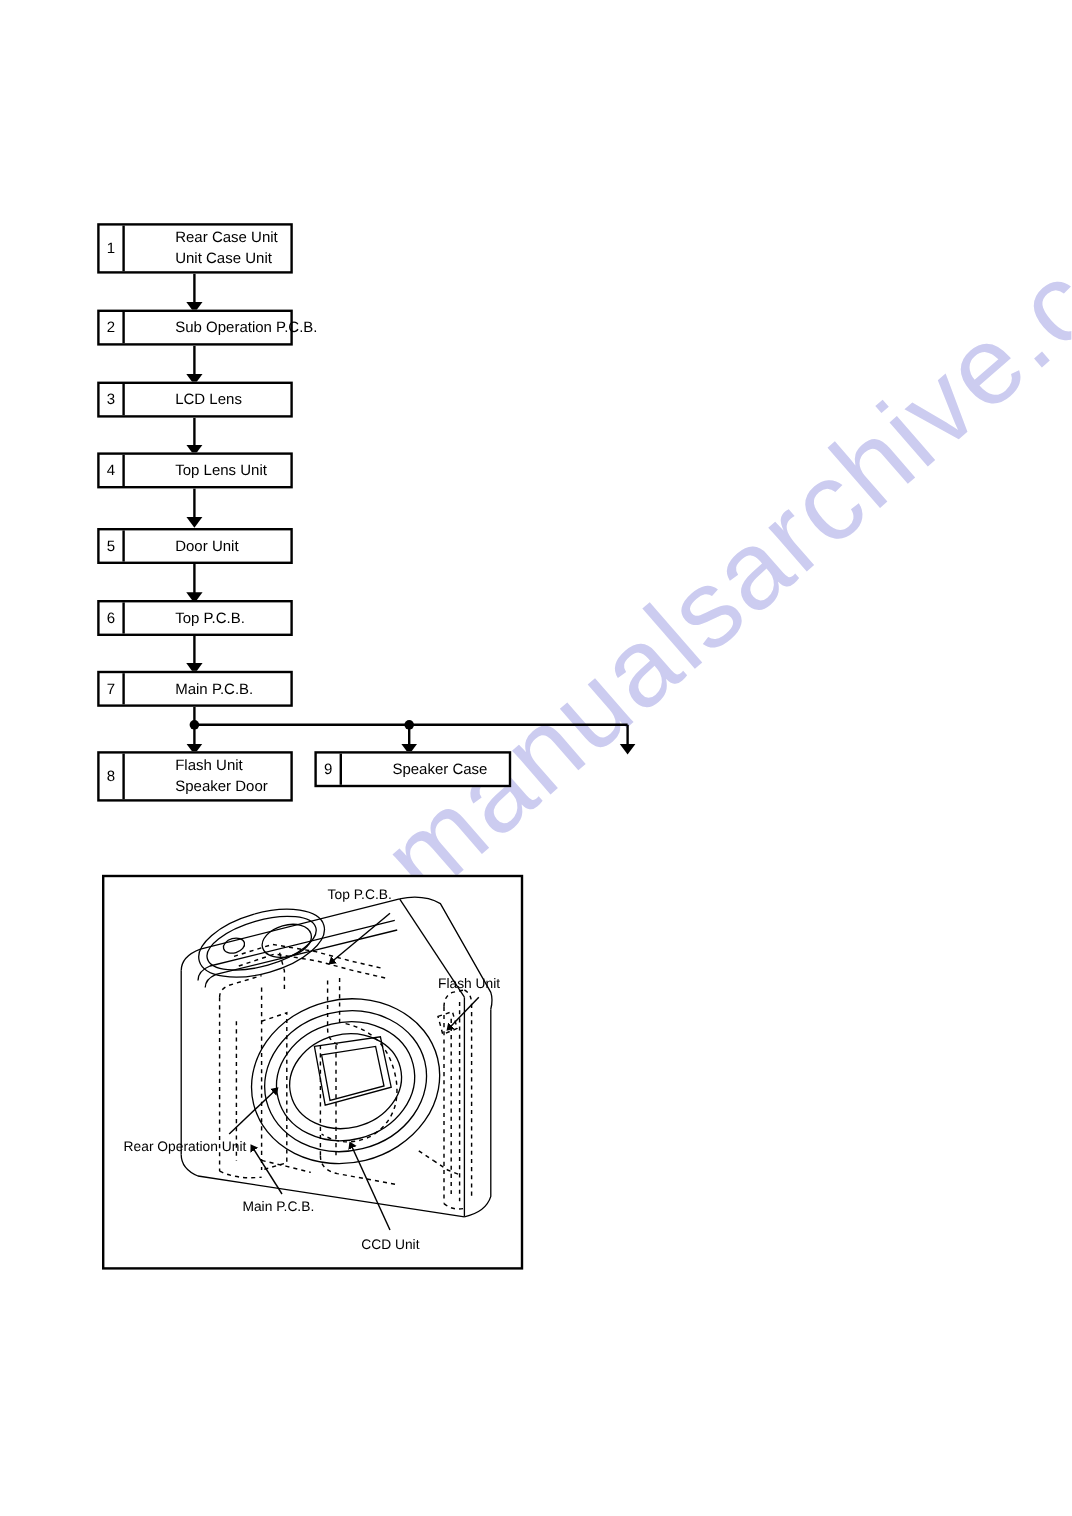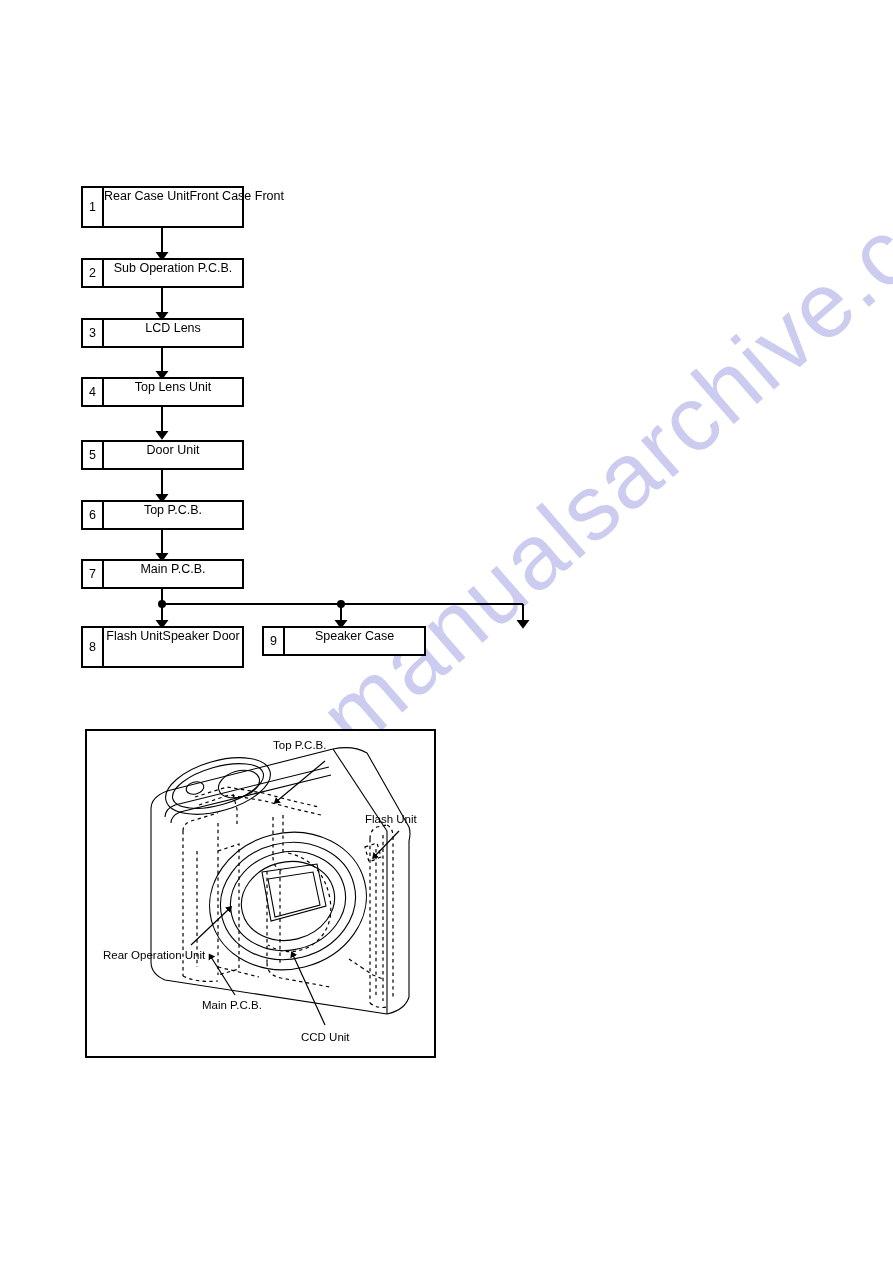--- a/index.html
+++ b/index.html
@@ -68,24 +68,26 @@
     color: #000;
     line-height: 1;
   }
   .fnum.wide {
     width: 25px;
     flex: 0 0 25px;
   }
   .flabel {
     flex: 1 1 auto;
     display: flex;
+    flex-direction: column;
     justify-content: center;
     padding-left: 0;
     font-size: 12.5px;
     color: #000;
+    margin-left: 42px;
   }
   .flabel .ln {
     line-height: 17px;
     white-space: nowrap;
   }
 
   
   #connectors {
     position: absolute;
     left: 0; top: 0;
@@ -149,21 +151,21 @@
       <g fill="#000">
         <circle cx="162" cy="604" r="4"></circle>
         <circle cx="341" cy="604" r="4"></circle>
       </g>
     </svg>
 
     <div class="fbox" style="left:81px; top:186px; width:163px; height:42px;">
       <div class="fnum">1</div>
       <div class="flabel">
         <span class="ln">Rear Case Unit</span>
-        <span class="ln">Front Case Front</span>
+        <span class="ln">Unit Case Unit</span>
       </div>
     </div>
 
     <div class="fbox" style="left:81px; top:258px; width:163px; height:30px;">
       <div class="fnum">2</div>
       <div class="flabel">
         <span class="ln">Sub Operation P.C.B.</span>
       </div>
     </div>
 

